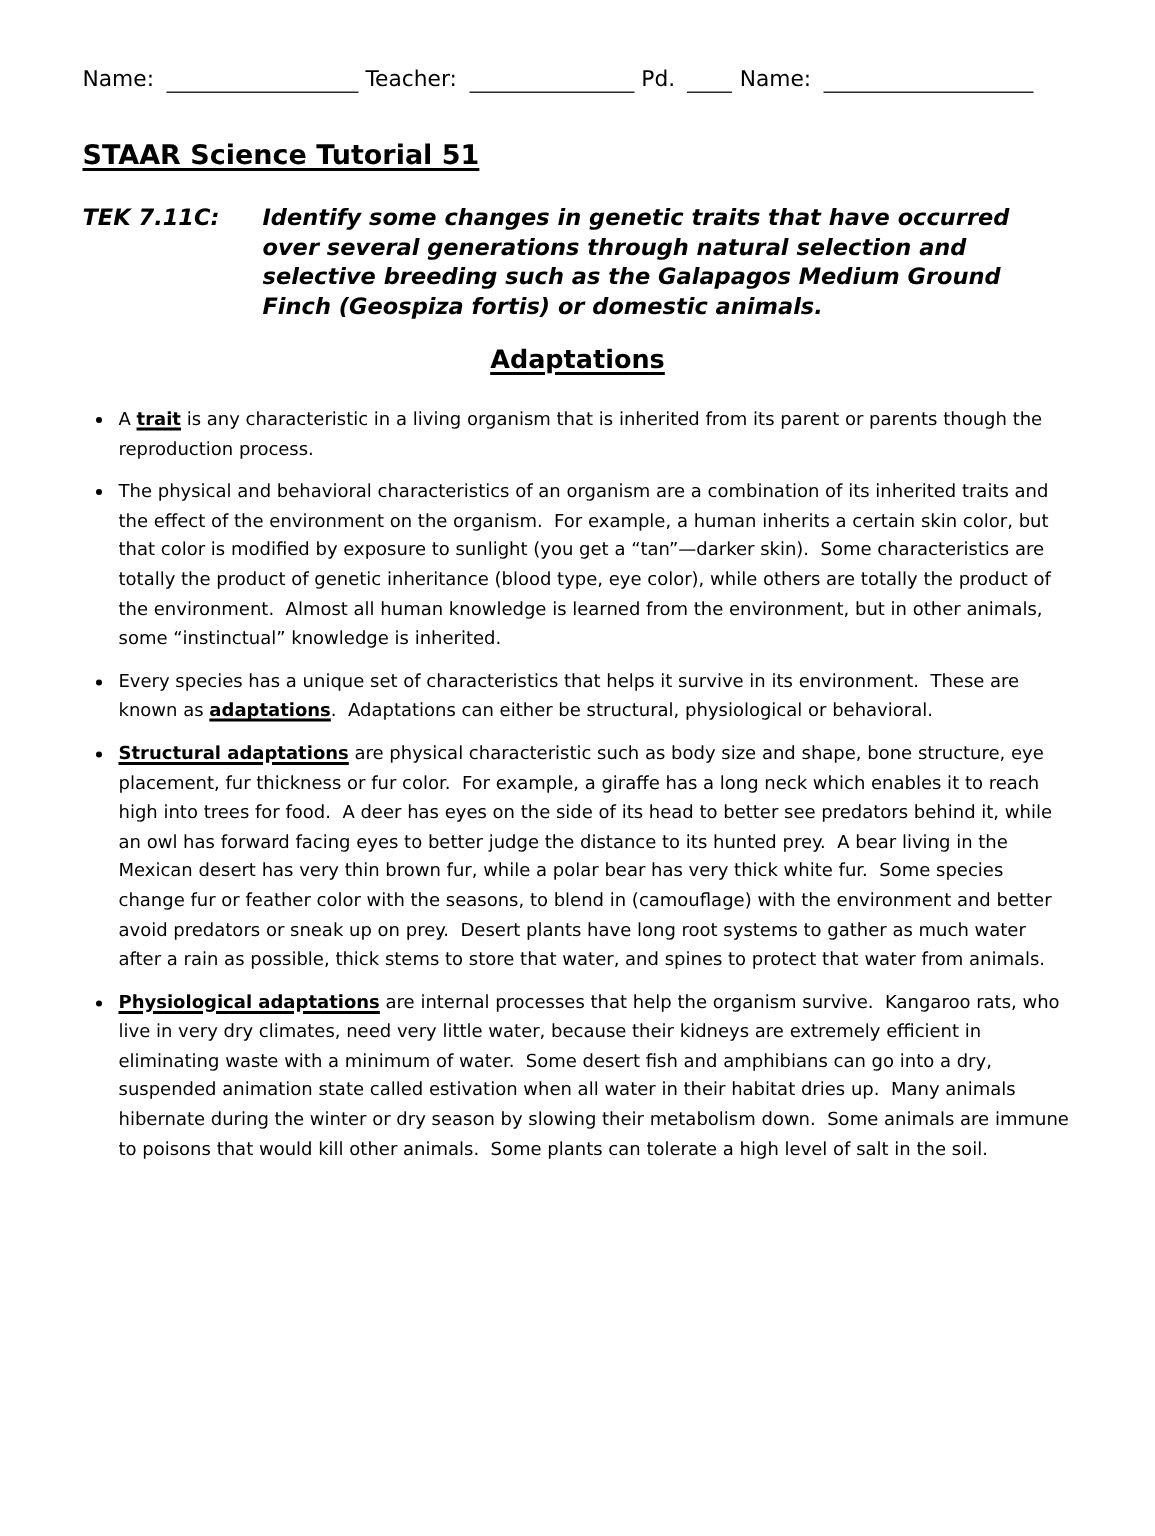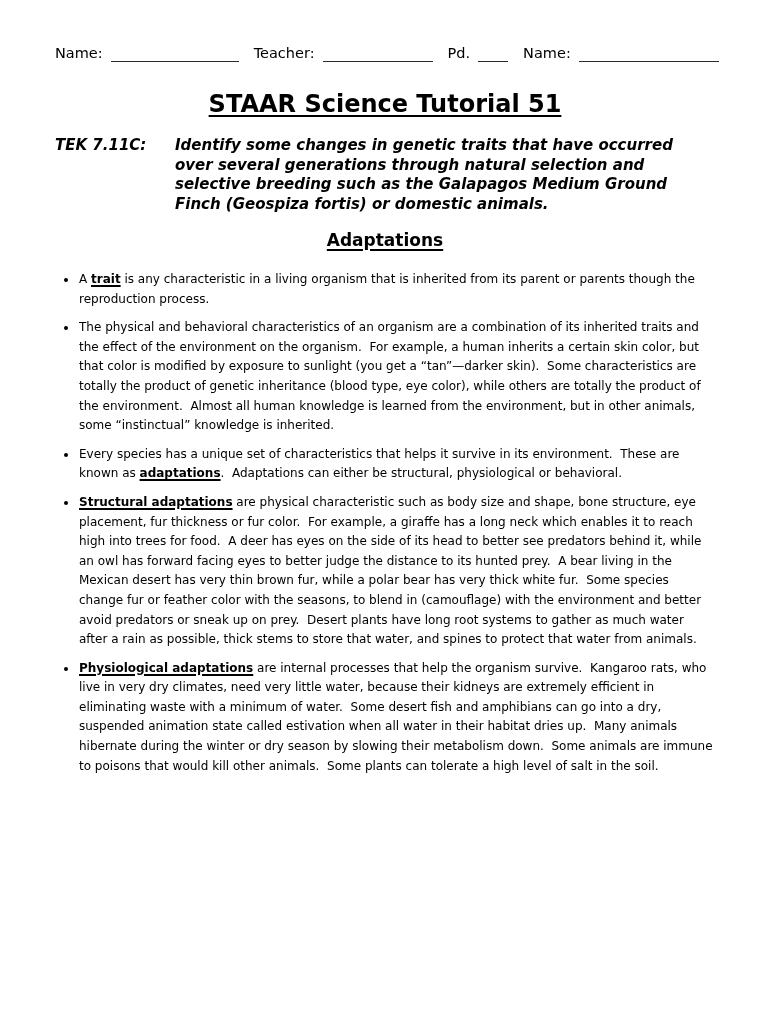--- a/index.html
+++ b/index.html
@@ -17,38 +17,38 @@
 
   
   .header-row {
     display: flex;
     align-items: flex-end;
     font-size: 14.5px;
     margin-bottom: 30px;
     white-space: nowrap;
   }
   .header-row .grp { display: flex; align-items: flex-end; }
-  .header-row .grp + .grp { margin-left: 15px; align-items: center; }
+  .header-row .grp + .grp { margin-left: 5px; align-items: center; }
   .header-row .lbl { line-height: 18px; }
   .header-row .blank {
     display: inline-block;
     border-bottom: 1.5px solid #2a2a2a;
     height: 16px;
     margin-left: 8px;
   }
   .blank-name { width: 128px; }
   .blank-teacher { width: 110px; }
   .blank-pd { width: 30px; }
   .blank-date { width: 140px; }
 
   
   .title {
     margin: 0 0 20px 0;
-    text-align: center;
-    font-size: 24px;
+    text-align: left;
+    font-size: 18px;
     font-weight: bold;
     line-height: 24px;
   }
   .title .title-line { display: block; }
   .u-thick {
     text-decoration: underline;
     text-decoration-thickness: 2px;
     text-underline-offset: 3px;
   }
 

